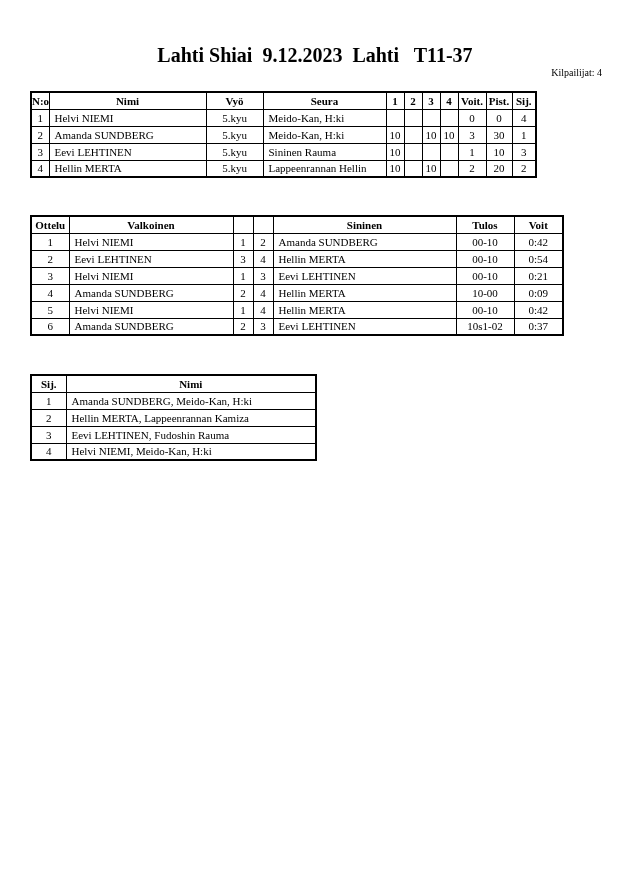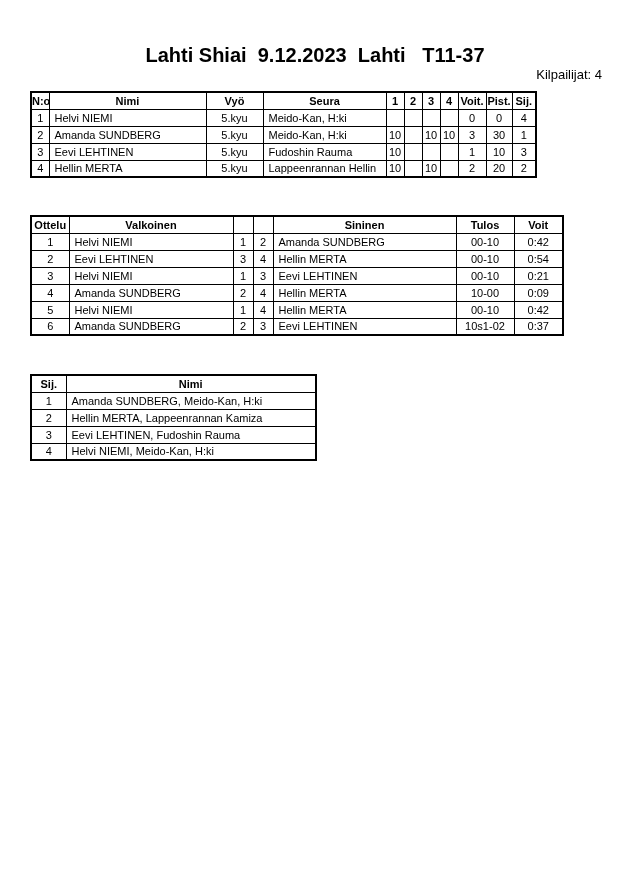--- a/index.html
+++ b/index.html
@@ -3,35 +3,35 @@
 <meta charset="utf-8">
 <style>
   * { margin: 0; padding: 0; box-sizing: border-box; }
   html, body { background: #ffffff; }
   .page {
     position: relative;
     width: 630px;
     height: 786px;
     background: #ffffff;
     color: #000000;
-    font-family: Liberation Sans, sans-serif;
+    font-family: Liberation Serif, serif;
     overflow: hidden;
   }
   .title {
     position: absolute;
     top: 44px; left: 0; width: 630px;
     text-align: center;
     font-size: 20px;
     font-weight: bold;
     white-space: pre;
   }
   .competitors-count {
     position: absolute;
     top: 67px; right: 28px;
-    font-size: 13px;
+    font-size: 10px;
   }
   .section-heading {
     position: absolute;
     font-size: 12px;
     font-weight: bold;
     text-align: left;
     margin-top: 28px;
   }
   .h-kilpailijat { top: 78px;  left: 30px; width: 405px; }
   .h-ottelut     { top: 196px; left: 30px; width: 505px; }
@@ -122,21 +122,21 @@
         <td class="c">10</td>
         <td class="c">10</td>
         <td class="c">3</td>
         <td class="c">30</td>
         <td class="c">1</td>
       </tr>
       <tr>
         <td class="c">3</td>
         <td class="l">Eevi LEHTINEN</td>
         <td class="c">5.kyu</td>
-        <td class="l">Fudoshin Rauma</td>
+        <td class="l">Sininen Rauma</td>
         <td class="c">10</td>
         <td class="c"></td>
         <td class="c"></td>
         <td class="c"></td>
         <td class="c">1</td>
         <td class="c">10</td>
         <td class="c">3</td>
       </tr>
       <tr>
         <td class="c">4</td>

